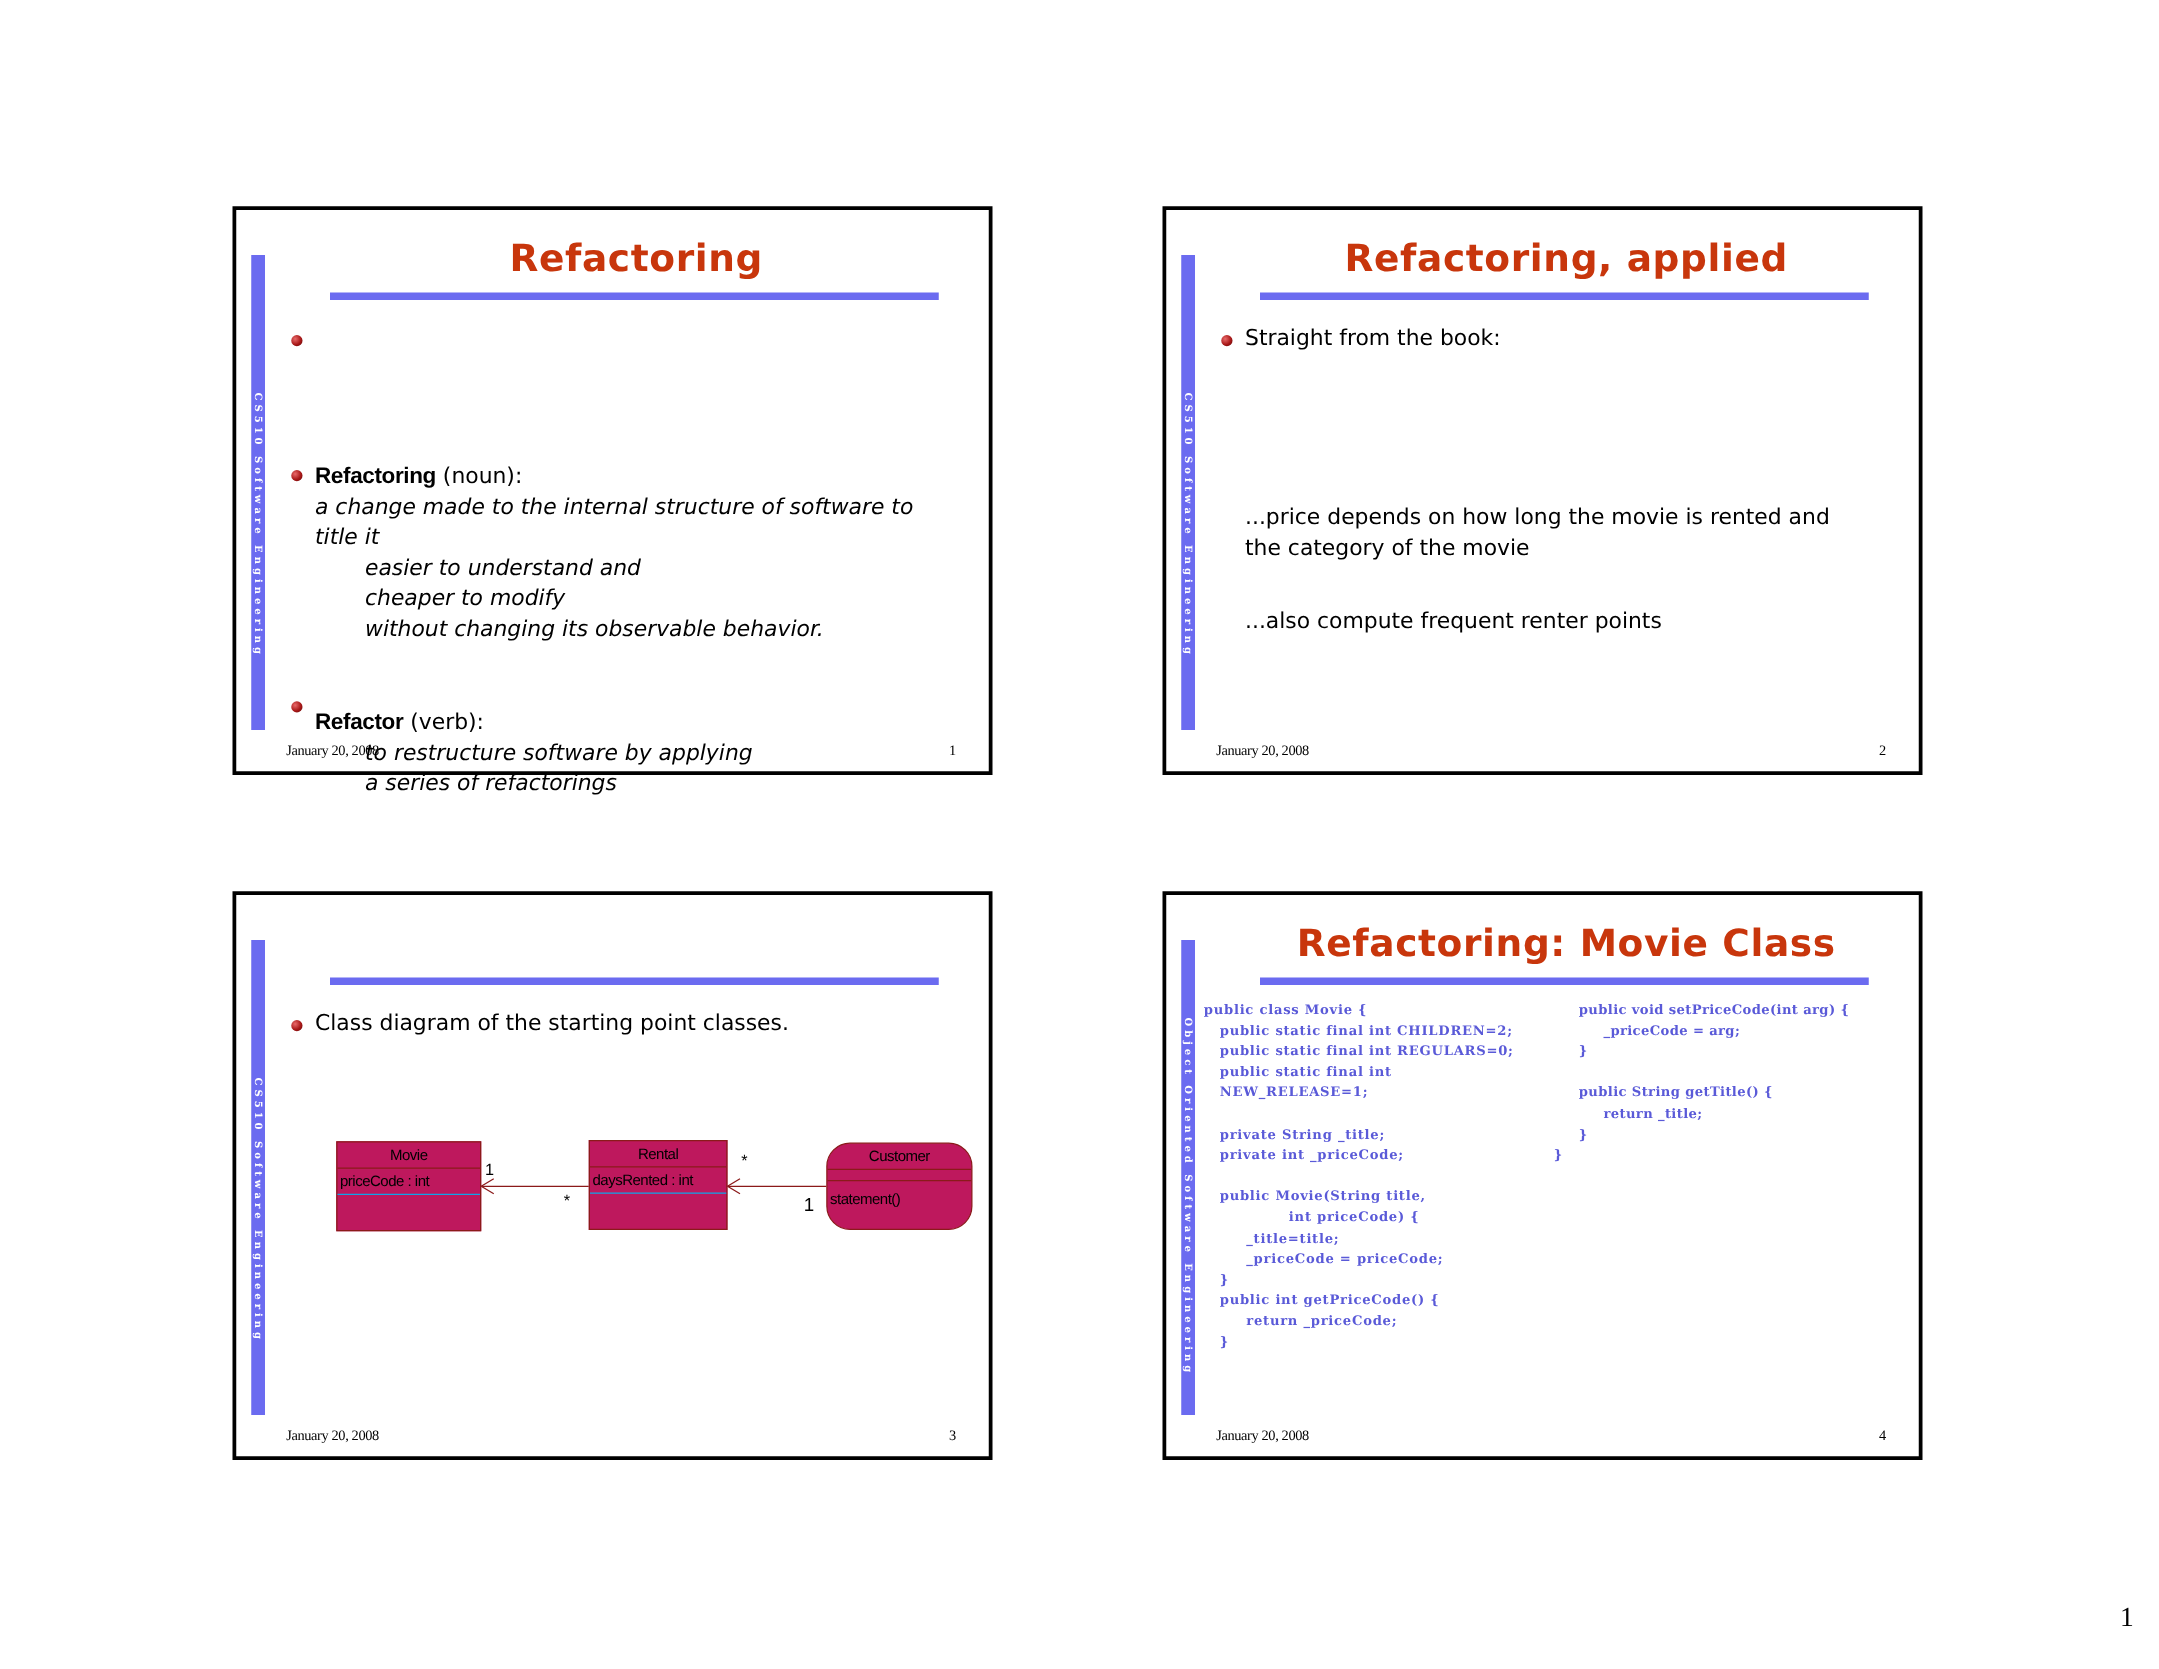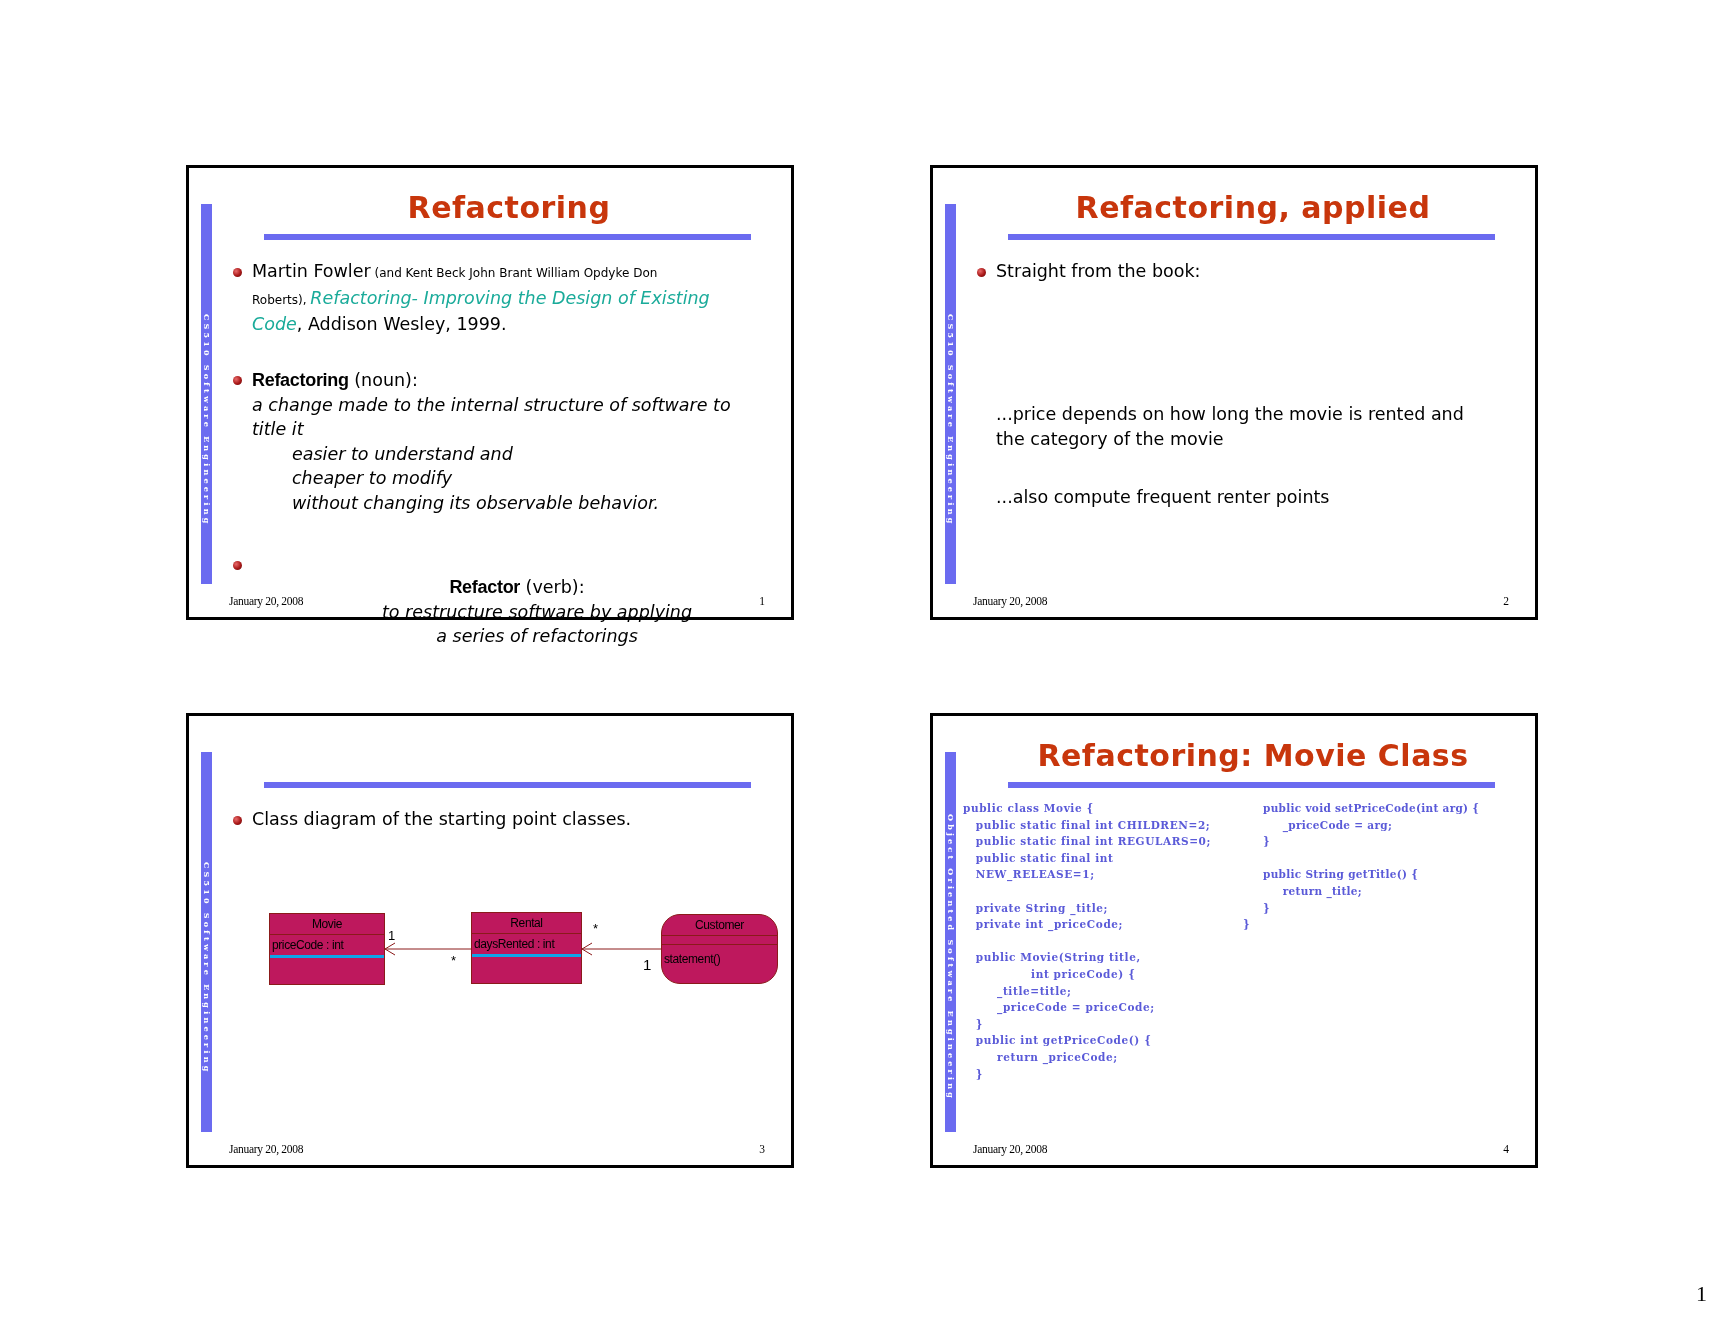--- a/index.html
+++ b/index.html
@@ -20,60 +20,54 @@
   .small { font-size:12px; }
   .cite { color:#1aab9a; font-style:italic; }
   .ital { font-style:italic; }
   .cond { font-family:"Liberation Sans", sans-serif; font-weight:bold; letter-spacing:-0.3px; font-size:18px; }
   .indent { padding-left:40px; }
 
   
   .uml-box { position:absolute; background:#be185d; border:1px solid #8b1a1a; box-sizing:border-box;
              font-family:"Liberation Sans", sans-serif; font-size:12px; letter-spacing:-0.4px; }
   .uml-name { text-align:center; height:20px; line-height:20px; border-bottom:1px solid #8b1a1a; }
-  .uml-attr { height:20px; line-height:20px; padding-left:2px; border-bottom:3px solid #0ea5e9; }
+  .uml-attr { height:20px; line-height:20px; padding-left:2px; border-bottom:1px solid #0ea5e9; }
   .uml-empty { height:8px; border-bottom:1px solid #8b1a1a; }
   .uml-op { padding-left:2px; line-height:20px; padding-top:4px; }
   .mult { position:absolute; font-family:"Liberation Sans", sans-serif; font-size:13px; }
 
   
   .code { position:absolute; font-family:"DejaVu Serif", serif; font-weight:bold; color:#5a5ad8;
           font-size:10.5px; line-height:16.6px; white-space:pre; letter-spacing:0.6px; }
   .page-num { position:absolute; right:20px; bottom:28px; font-family:"Liberation Serif", serif; font-size:22px; }
 </style>
 </head>
 <body>
 
 <div class="slide" style="left:186px; top:165px;">
   <div class="sidebar" style="height:380px;">
     <div class="sidebar-text" style="top:110px;">CS510   Software Engineering</div>
   </div>
   <div class="title">Refactoring</div>
   <div class="title-rule"></div>
 
   <div class="bullet" style="left:44px; top:100px;"></div>
-  <div class="body-text" style="left:63px; top:91px; width:530px;">
-    <span>Martin Fowler</span><span class="small"> (and Kent Beck  John Brant  William Opdyke  Don</span><br>
-    <span class="small">Roberts), </span>
-    <span class="cite">Refactoring- Improving the Design of Existing</span><br>
-    <span class="cite">Code</span><span>, Addison Wesley, 1999.</span>
-  </div>
 
   <div class="bullet" style="left:44px; top:208px;"></div>
   <div class="body-text" style="left:63px; top:200px; width:530px;">
     <span class="cond">Refactoring</span><span> (noun):</span><br>
     <span class="ital">a change made to the internal structure of software to</span><br>
     <span class="ital">title it</span><br>
     <span class="ital indent">easier to understand and</span><br>
     <span class="ital indent">cheaper to modify</span><br>
     <span class="ital indent">without changing its observable behavior.</span>
   </div>
 
   <div class="bullet" style="left:44px; top:393px;"></div>
-  <div class="body-text" style="left:63px; top:407px; width:530px;text-align:center;">
+  <div class="body-text" style="left:63px; top:397px; width:530px;">
     <span class="cond">Refactor</span><span> (verb):</span><br>
     <span class="ital indent">to restructure software by applying</span><br>
     <span class="ital indent">a series of refactorings</span>
   </div>
 
   <div class="footer-date">January 20, 2008</div>
   <div class="footer-num">1</div>
 </div>
 
 <div class="slide" style="left:930px; top:165px;">

